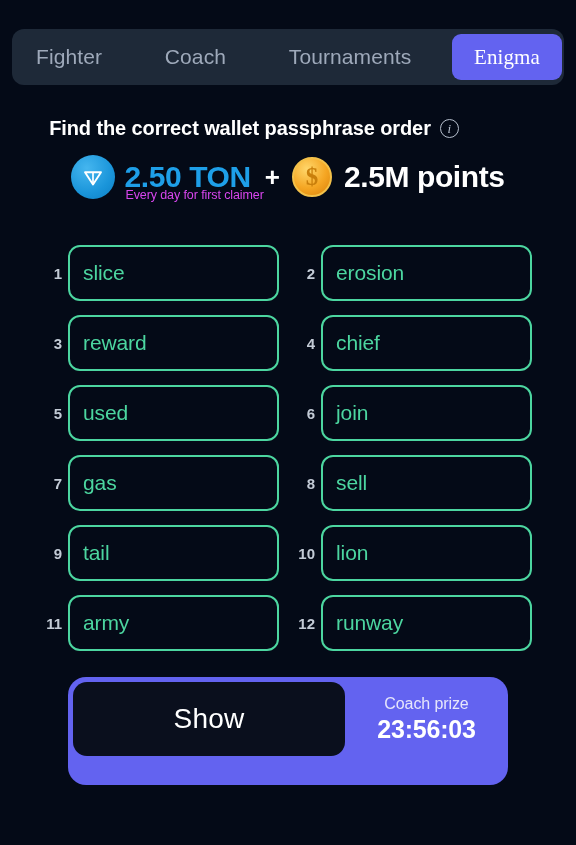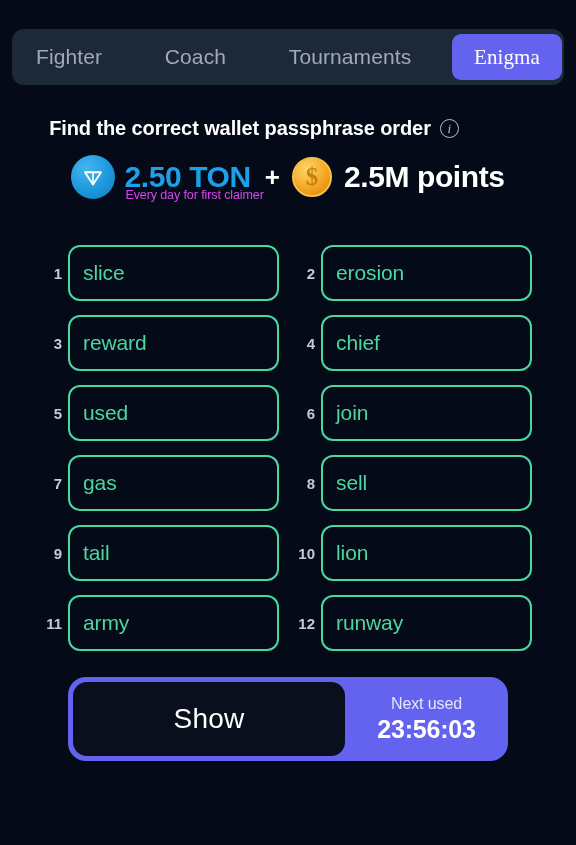--- a/index.html
+++ b/index.html
@@ -208,21 +208,21 @@
     font-size: 21px;
     letter-spacing: -0.1px;
   }
 
   
   .actionbar {
     position: absolute;
     left: 68px;
     top: 677px;
     width: 440px;
-    height: 84px;
+    height: 108px;
     background: #6363f0;
     border-radius: 18px;
     display: flex;
     align-items: center;
     overflow: hidden;
   }
   .show-btn {
     position: absolute;
     left: 5px;
     top: 5px;
@@ -397,18 +397,18 @@
       </div>
     </div>
 
   </div>
 
   <div class="actionbar">
     <div class="show-btn">
       <span class="show-label">Show</span>
     </div>
     <div class="prize-panel">
-      <div class="prize-panel-label">Next used</div>
+      <div class="prize-panel-label">Coach prize</div>
       <div class="prize-panel-timer">23:56:03</div>
     </div>
   </div>
 
 </div>
 
 </body></html>

